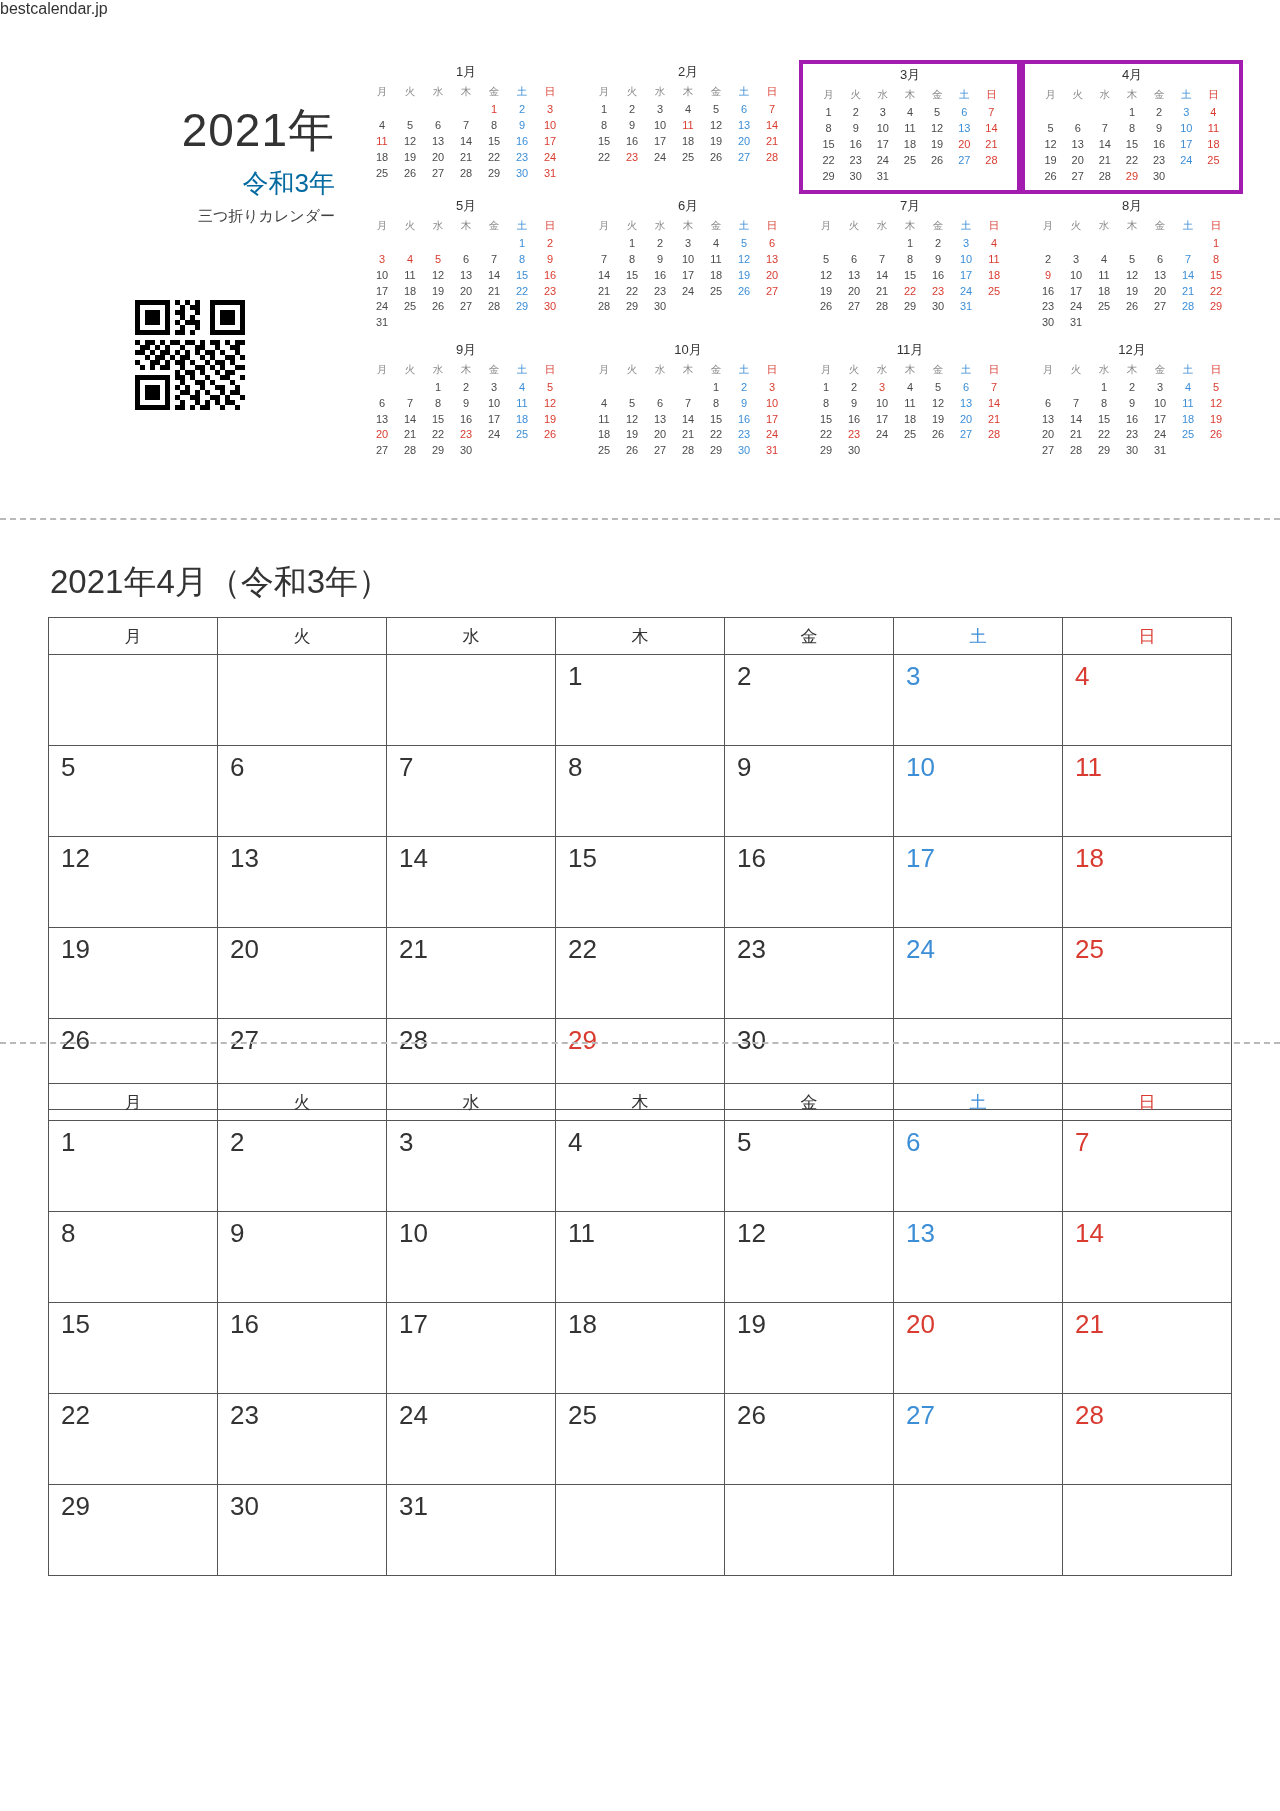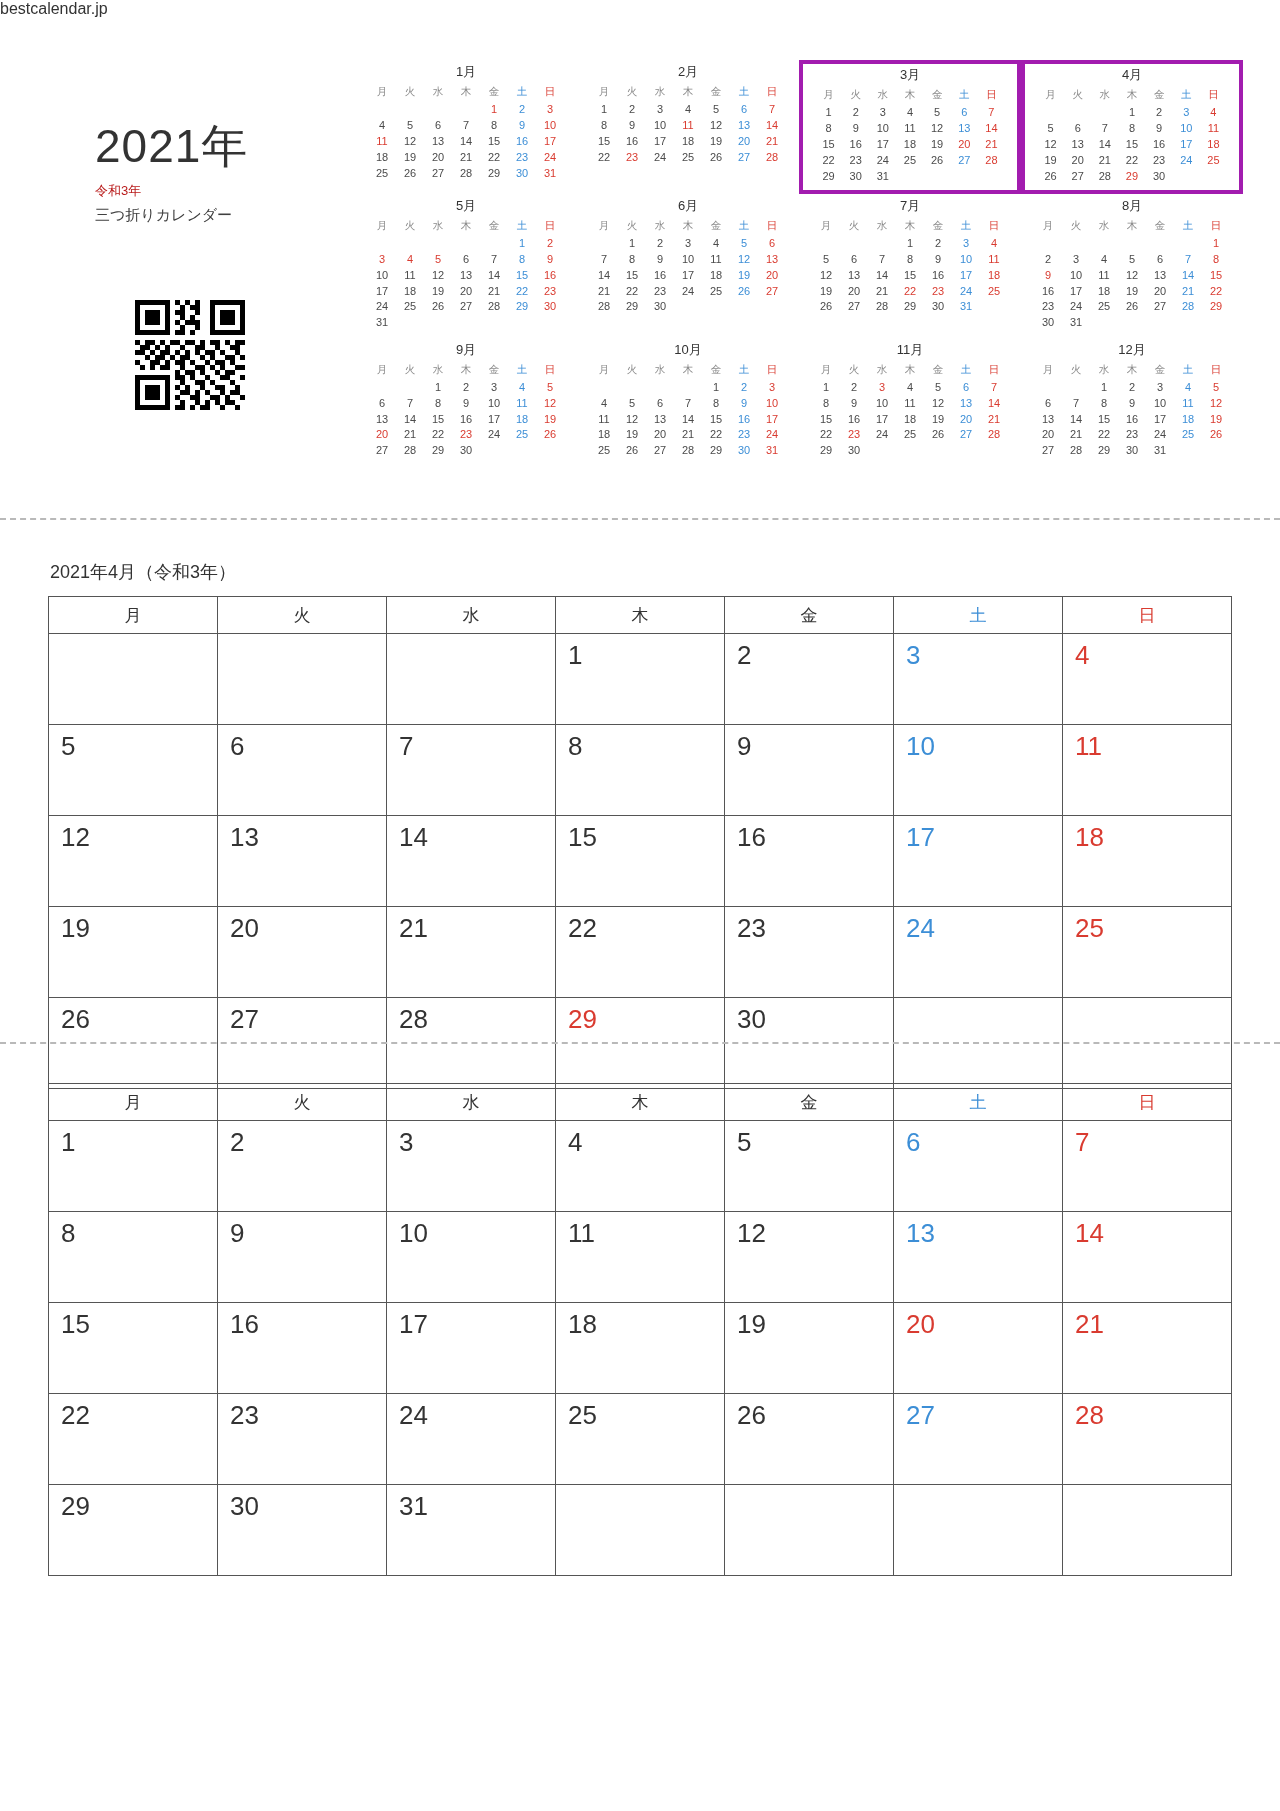--- a/index.html
+++ b/index.html
@@ -9,26 +9,26 @@
     font-family:"Liberation Sans", sans-serif;
     color:#333333;
     position:relative;
     overflow:hidden;
   }
   .page{position:relative;width:1280px;height:1811px;}
 
   
   .top{position:relative;height:575px;}
   .brand{
-    position:absolute;left:95px;top:121px;width:240px;text-align:left;
+    position:absolute;left:95px;top:105px;width:240px;text-align:right;
   }
   .brand .year{
     font-size:46px;color:#333;letter-spacing:1px;line-height:1.1;font-weight:400;
   }
-  .brand .wareki{font-size:13px;color:#b91c1c;margin-top:10px;}
+  .brand .wareki{font-size:26px;color:#0369a1;margin-top:10px;}
   .brand .subtitle{font-size:15px;color:#404040;margin-top:6px;}
   .qr{
     position:absolute;left:135px;top:300px;width:110px;height:110px;
   }
   .qr svg{display:block;}
 
   
   .mini-wrap{
     position:absolute;left:355px;top:60px;width:890px;
   }
@@ -58,21 +58,21 @@
 
   
   .dashed{
     position:absolute;left:0;width:1280px;height:0;
     border-top:2px dashed #b9b9b9;
   }
 
   
   .big-block{position:absolute;left:48px;width:1184px;}
   .big-title{
-    font-size:18px;color:#333;margin:0 0 12px 2px;font-weight:400;
+    font-size:33px;color:#333;margin:0 0 12px 2px;font-weight:400;
   }
   table.big{
     border-collapse:collapse;width:1184px;table-layout:fixed;
     border:1px solid #555;
   }
   table.big th{
     border:1px solid #555;height:34px;font-size:17px;font-weight:400;color:#333;
     text-align:center;
   }
   table.big th.sat{color:#3c8ed6;}

